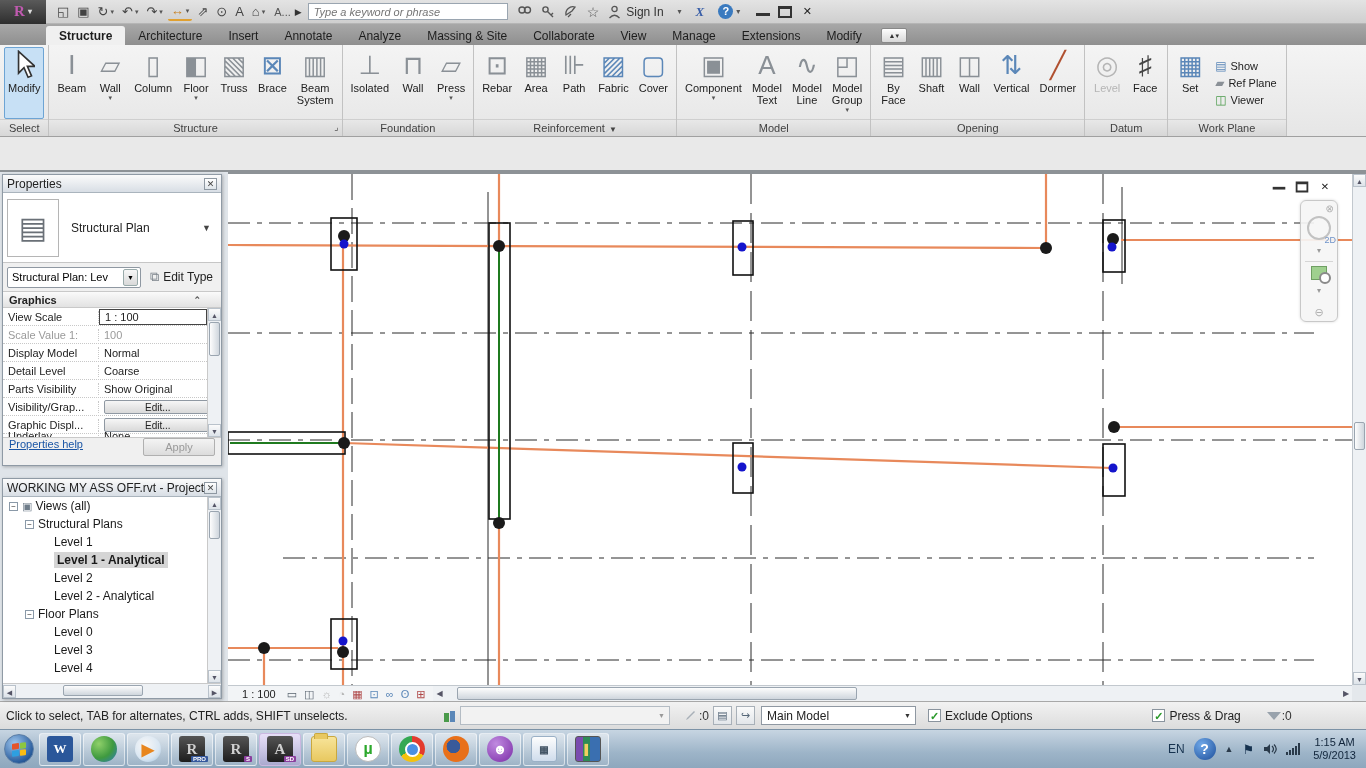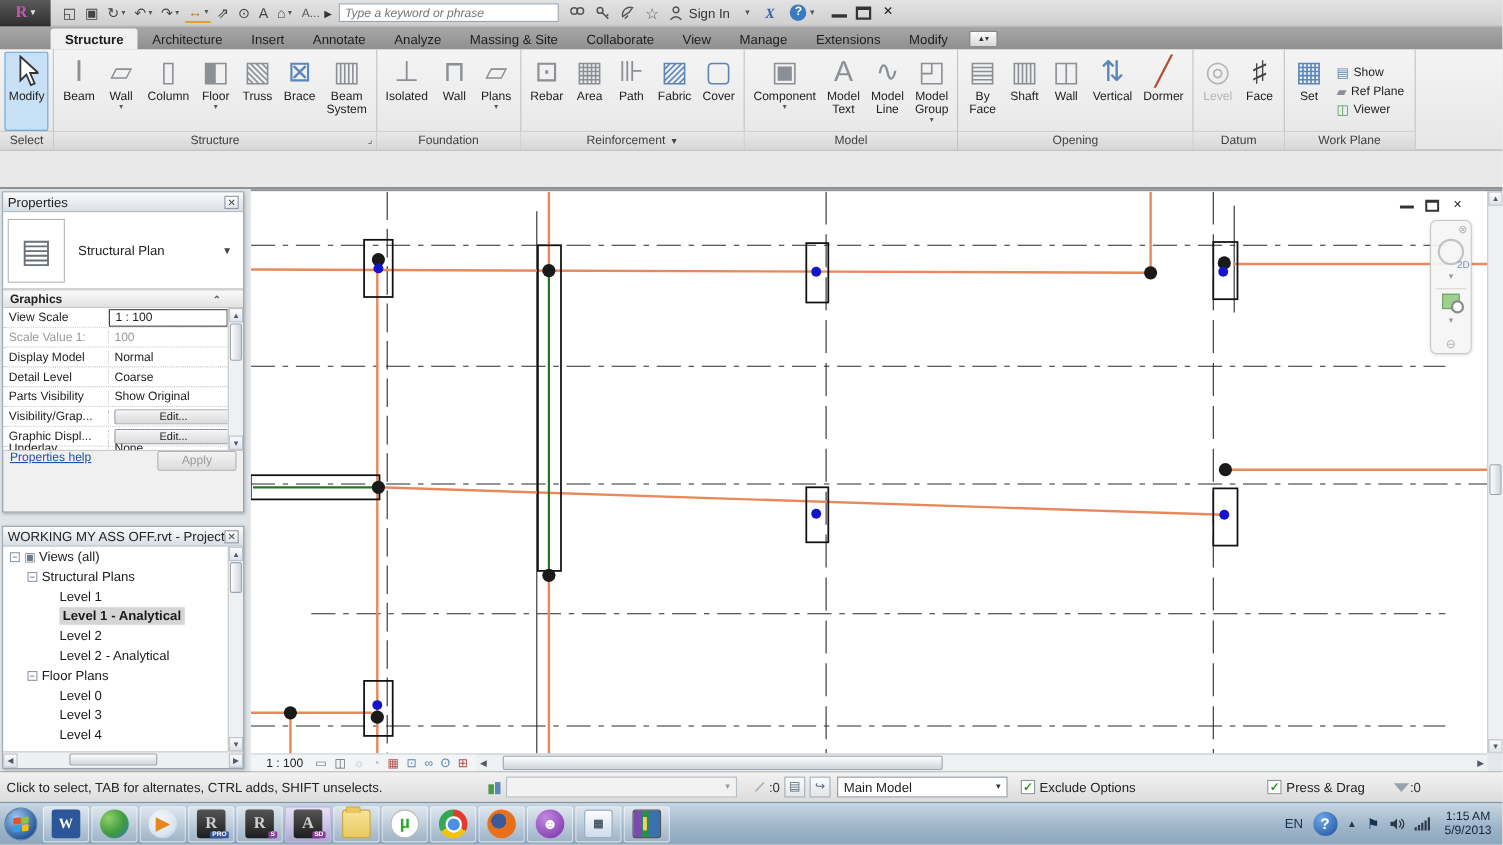--- a/index.html
+++ b/index.html
@@ -302,21 +302,21 @@
         <div class="rbtn">
           <span class="glyph">⊥</span>
           <span class="blabel">Isolated</span>
         </div>
         <div class="rbtn">
           <span class="glyph">⊓</span>
           <span class="blabel">Wall</span>
         </div>
         <div class="rbtn">
           <span class="glyph">▱</span>
-          <span class="blabel">Plans</span>
+          <span class="blabel">Press</span>
           <span class="bdd">▾</span>
         </div>
       </div>
       <div class="panel-label">Foundation</div>
     </div>
     <div class="panel">
       <div class="panel-body">
         <div class="rbtn">
           <span class="glyph">⊡</span>
           <span class="blabel">Rebar</span>
@@ -528,20 +528,30 @@
   <div class="wpanel" id="props">
     <div class="wpanel-title">
       <span class="ttl">Properties</span>
       <span class="closebox">✕</span>
     </div>
     <div id="type-area">
       <div id="type-thumb">▤</div>
       <div id="type-name">Structural Plan</div>
       <div id="type-dd">▼</div>
     </div>
+    <div id="selector-row">
+      <div id="inst-combo">
+        <span>Structural Plan: Lev</span>
+        <span class="dd">▼</span>
+      </div>
+      <div id="edit-type">
+        <span class="et-ico">⧉</span>
+        <span>Edit Type</span>
+      </div>
+    </div>
     <div class="sec-hdr">
       <span>Graphics</span>
       <span class="chev">⌃</span>
     </div>
     <div id="prop-grid">
       <div id="prop-rows">
           <div class="prow">
             <span class="pl">View Scale</span>
             <span class="pv inputv">1 : 100</span>
           </div>

